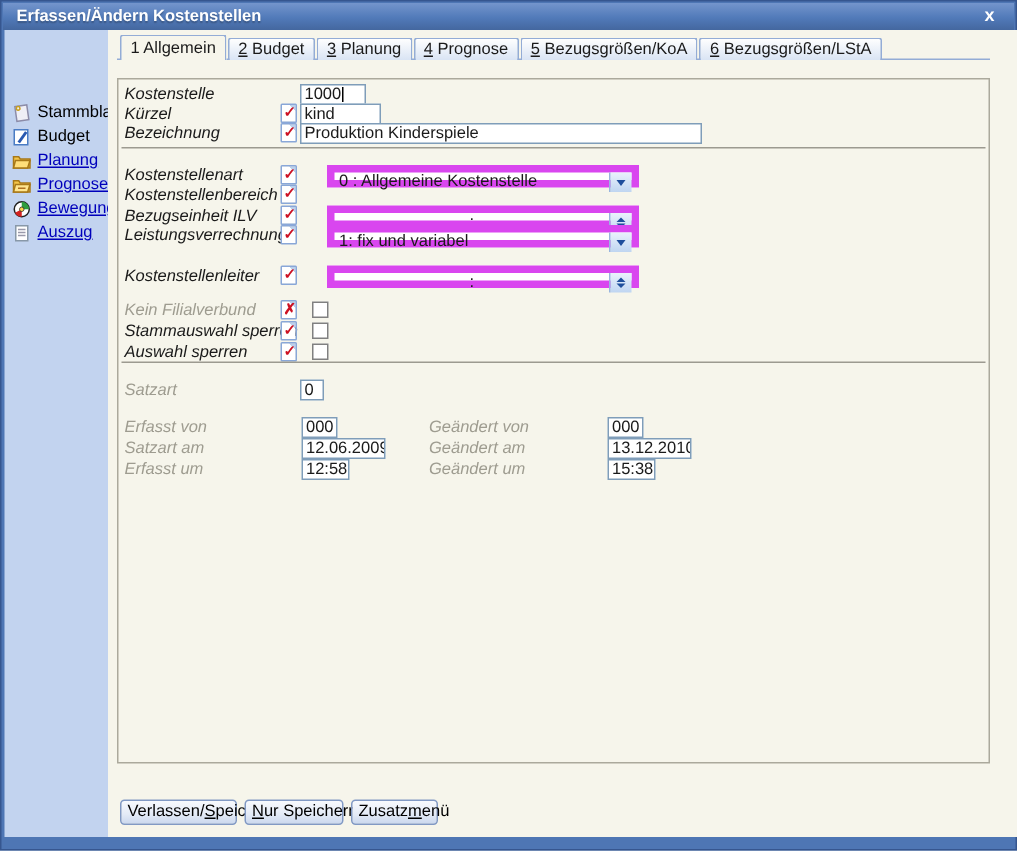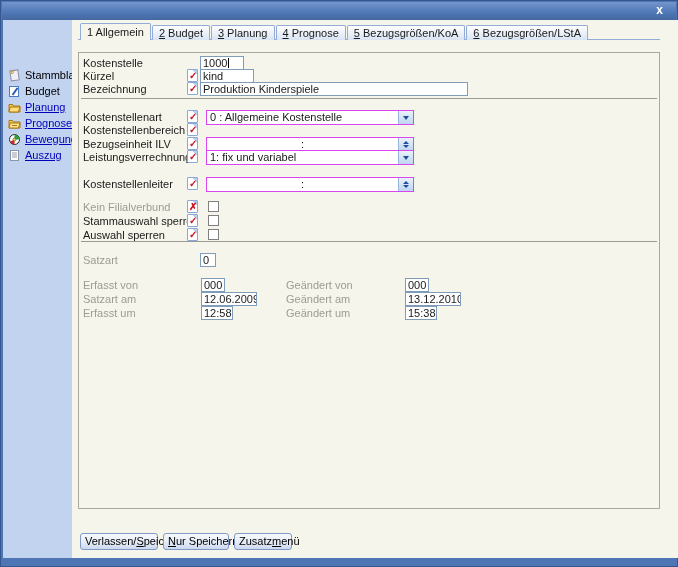--- a/index.html
+++ b/index.html
@@ -36,29 +36,29 @@
   .tab.active { height:17px; line-height:17px; background:#F6F5EB; position:relative; z-index:3;
                 box-shadow:0 1px 0 #F6F5EB; }
   .tab:not(.active) .tab-num { text-decoration:underline; }
 
   
   .groupbox { position:absolute; left:6px; top:32px; width:582px; height:457px;
               border:1px solid #ABA99C; }
   .sep { position:absolute; left:2px; width:576px; height:1px; background:#9C9A90; }
 
   .frow { position:absolute; left:0; right:0; height:15px; }
-  .flabel { position:absolute; left:4px; top:1px; white-space:nowrap; }
+  .flabel { position:absolute; left:4px; top:1px; white-space:nowrap;font-style:italic; }
   .flabel.dis { color:#9E9C90; }
 
   .textbox { position:absolute; height:14px; background:#fff; border:1px solid #7F9DB9;
              padding:0 2px; line-height:12px; display:flex; align-items:center; white-space:nowrap; overflow:hidden; }
   .caret { display:inline-block; width:1px; height:10px; background:#000; margin-left:1px; }
 
-  .combo { position:absolute; left:127px; width:208px; height:15px; background:#fff;
-           border:1px solid #d946ef; display:flex; align-items:flex-end; }
+  .combo { position:absolute; left:139px; width:208px; height:15px; background:#fff;
+           border:5px solid #d946ef; display:flex; align-items:flex-start; }
   .combo .ctext { flex:1; padding:0 3px; line-height:13px; white-space:nowrap; overflow:hidden; }
   .combo.centered .ctext { text-align:center; }
   .combo .cbtn { width:15px; height:13px; margin-right:0; border-left:1px solid #98B5DF;
                  background:linear-gradient(180deg,#EAF2FC,#BFD5F1);
                  display:flex; align-items:center; justify-content:center; flex-direction:column; cursor:pointer; }
   .tri-down { width:0; height:0; border-left:3px solid transparent; border-right:3px solid transparent;
               border-top:4px solid #1E4E9C; }
   .tri-up-s { width:0; height:0; border-left:3px solid transparent; border-right:3px solid transparent;
               border-bottom:3px solid #1E4E9C; margin-bottom:1px; }
   .tri-dn-s { width:0; height:0; border-left:3px solid transparent; border-right:3px solid transparent;
@@ -79,20 +79,21 @@
          font-family:"Liberation Sans", sans-serif; font-size:11px; line-height:15px;
          text-align:center; cursor:pointer; color:#000; padding:0 4px; white-space:nowrap; }
   .btn .mn { text-decoration:underline; }
 </style>
 </head>
 <body>
 
 <div class="window">
 
   <div class="titlebar">
+    <span class="title">Erfassen/Ändern Kostenstellen</span>
     <span class="close">x</span>
   </div>
 
   <div class="sidebar">
     <div class="side-item" style="top:48px">
       <svg width="13" height="13">
           <g transform="rotate(-8 6 6)">
             <rect x="2.5" y="1.5" width="8" height="10" fill="#EFEFF6" stroke="#8C8CA8"></rect>
             <circle cx="4.5" cy="3" r="1.2" fill="none" stroke="#C8A020"></circle>
           </g>

